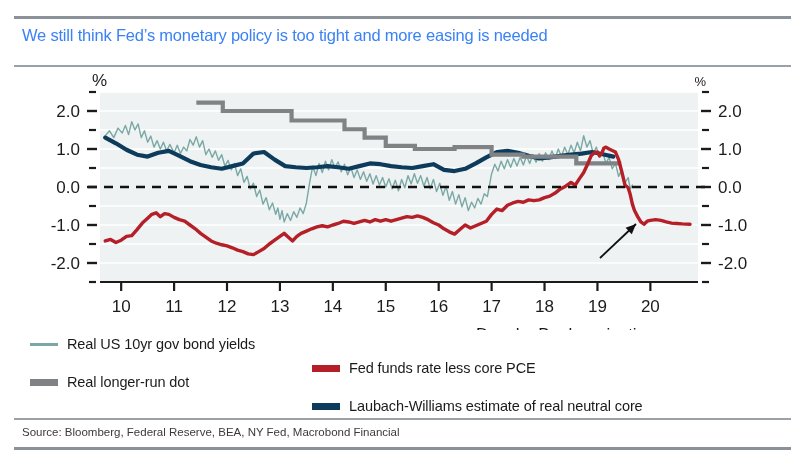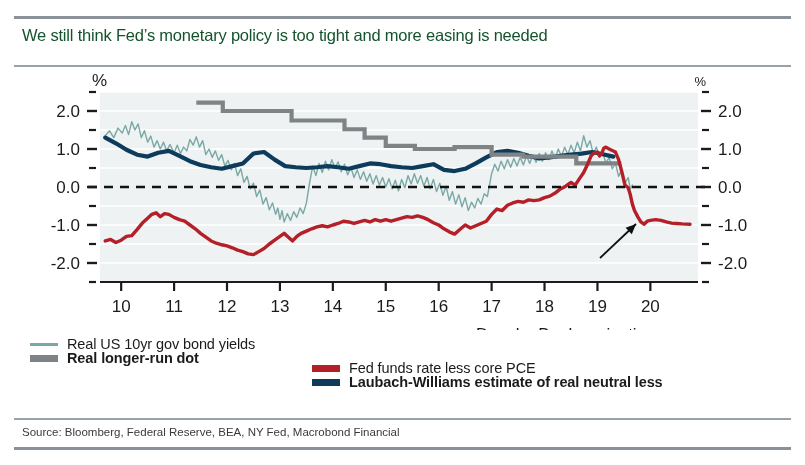--- a/index.html
+++ b/index.html
@@ -19,21 +19,21 @@
     position:absolute;left:14px;right:14px;
     height:3px;background:#8a9199;
   }
   #rule-top{top:16px;}
   #rule-title{top:65px;height:2px;background:#9aa1a8;}
   #rule-source{top:418px;height:2px;background:#9aa1a8;}
   #rule-bottom{top:447px;height:3px;background:#8a9199;}
 
   #title{
     position:absolute;left:22px;top:26px;
-    font-size:16.5px;color:#14532d;
+    font-size:16.5px;color:#3b82f6;
     letter-spacing:-0.2px;
     white-space:nowrap;
   }
   #source{
     position:absolute;left:22px;top:426px;
     font-size:11.5px;color:#3a3a3a;
     white-space:nowrap;
   }
 
   #plotwrap{
@@ -41,21 +41,21 @@
     width:777px;height:260px;
   }
   svg{display:block;}
 
   #legend{
     position:absolute;left:30px;top:336px;
     width:745px;height:74px;
   }
   .legrow{position:absolute;left:0;width:745px;height:22px;}
   .legrow.r1{top:0px;}
-  .legrow.r2{top:14px;font-weight:bold;}
+  .legrow.r2{top:38px;}
   .legitem{position:absolute;display:flex;align-items:center;}
   .legitem.c1{left:0px;}
   .legitem.c2{left:282px;margin-top:24px;}
   .swatch{display:inline-block;margin-right:9px;flex:0 0 auto;}
   .sw-thin{width:28px;height:3px;}
   .sw-thick{width:28px;height:7px;}
   .legtext{font-size:14.5px;color:#1b1b1b;white-space:nowrap;letter-spacing:-0.1px;}
 </style>
 </head>
 <body>
@@ -162,21 +162,21 @@
           <span class="legtext">Fed funds rate less core PCE</span>
         </div>
       </div>
       <div class="legrow r2">
         <div class="legitem c1">
           <span class="swatch sw-thick" style="background: rgb(127, 131, 134);"></span>
           <span class="legtext">Real longer-run dot</span>
         </div>
         <div class="legitem c2">
           <span class="swatch sw-thick" style="background: rgb(13, 59, 92);"></span>
-          <span class="legtext">Laubach-Williams estimate of real neutral less</span>
+          <span class="legtext">Laubach-Williams estimate of real neutral core</span>
         </div>
       </div>
     </div>
 
   <div class="rule" id="rule-source"></div>
 
   <div id="source">Source: Bloomberg, Federal Reserve, BEA, NY Fed, Macrobond Financial</div>
 
   <div class="rule" id="rule-bottom"></div>
 

